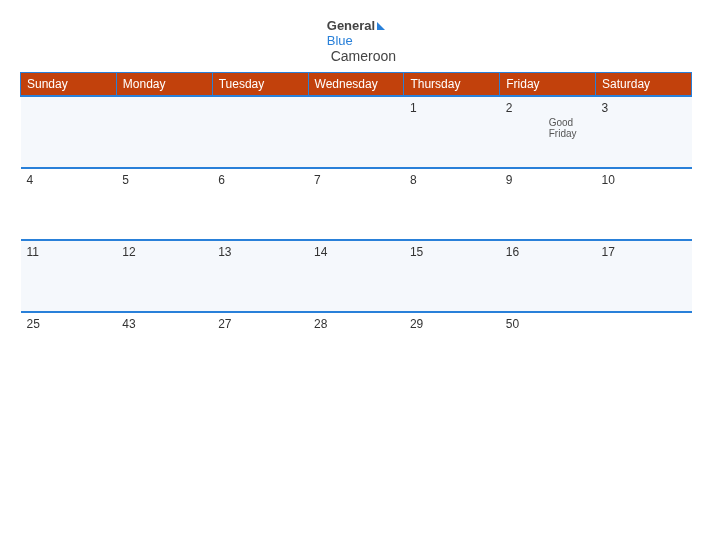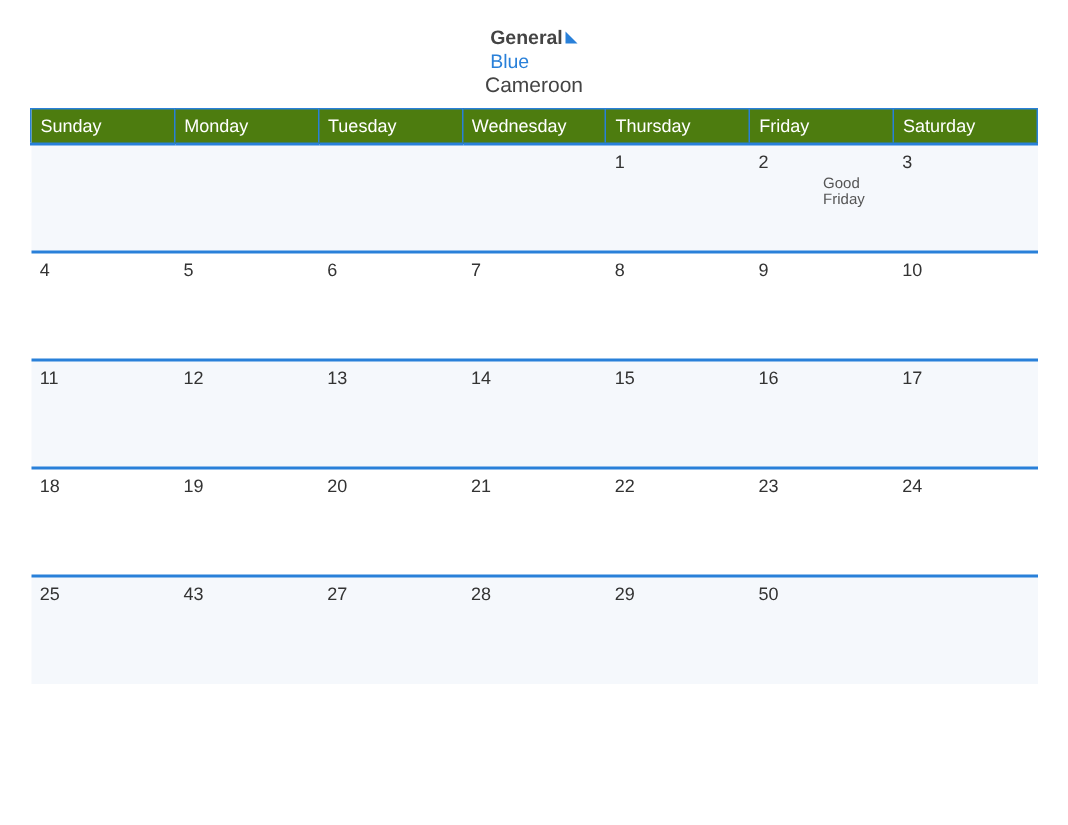--- a/index.html
+++ b/index.html
@@ -52,31 +52,31 @@
     .header-title {
       font-size: 32px;
       font-weight: 400;
       color: #333;
       text-align: center;
       flex: 1;
     }
     .header-country {
       font-size: 14px;
       color: #444;
-      text-align: center;
+      text-align: right;
       min-width: 80px;
     }
     
     .calendar-grid {
       width: 100%;
       border-collapse: collapse;
     }
     
     .day-header-row th {
-      background: #4d7c0f;
+      background: #c2410c;
       color: #fff;
       font-size: 12px;
       font-weight: normal;
       text-align: left;
       padding: 4px 6px;
       border: 1px solid #2980d9;
     }
     
     .week-row td {
       border-top: 2px solid #2980d9;
@@ -192,43 +192,20 @@
           </td>
           <td>
             <div class="day-number">16</div>
           </td>
           <td>
             <div class="day-number">17</div>
           </td>
         </tr>
         <tr class="week-row">
           <td>
-            <div class="day-number">18</div>
-          </td>
-          <td>
-            <div class="day-number">19</div>
-          </td>
-          <td>
-            <div class="day-number">20</div>
-          </td>
-          <td>
-            <div class="day-number">21</div>
-          </td>
-          <td>
-            <div class="day-number">22</div>
-          </td>
-          <td>
-            <div class="day-number">23</div>
-          </td>
-          <td>
-            <div class="day-number">24</div>
-          </td>
-        </tr>
-        <tr class="week-row">
-          <td>
             <div class="day-number">25</div>
           </td>
           <td>
             <div class="day-number">43</div>
           </td>
           <td>
             <div class="day-number">27</div>
           </td>
           <td>
             <div class="day-number">28</div>

